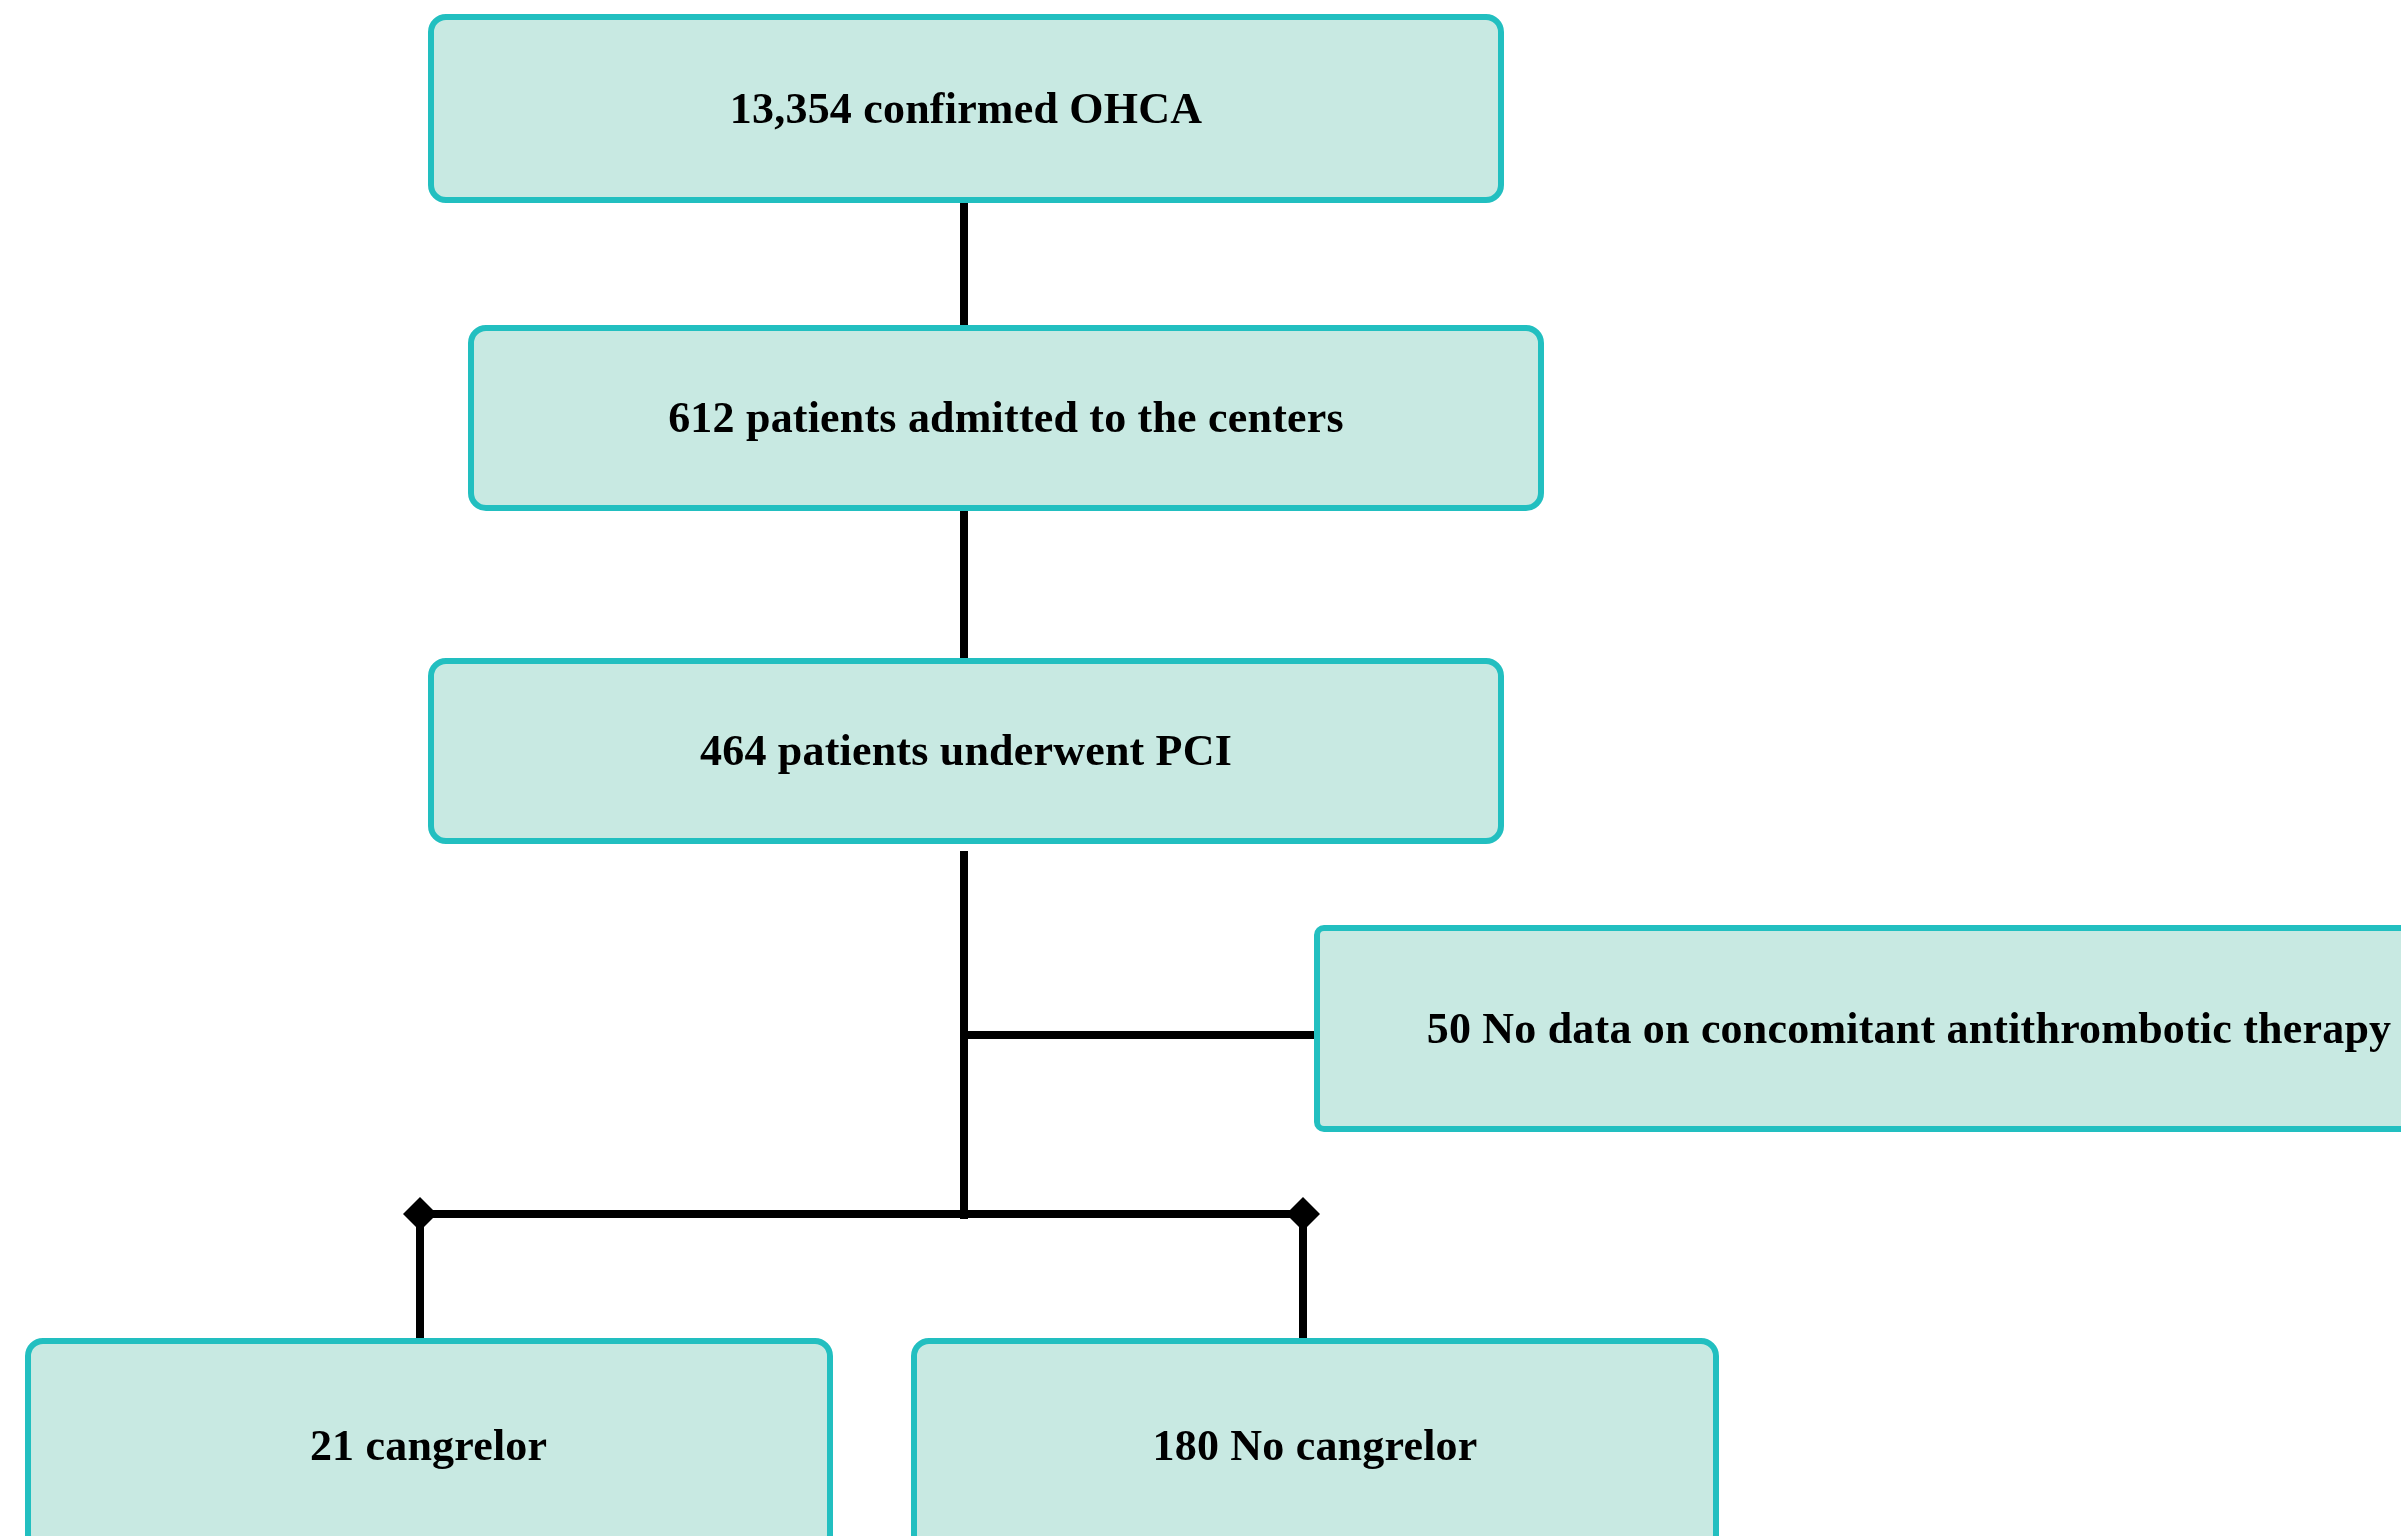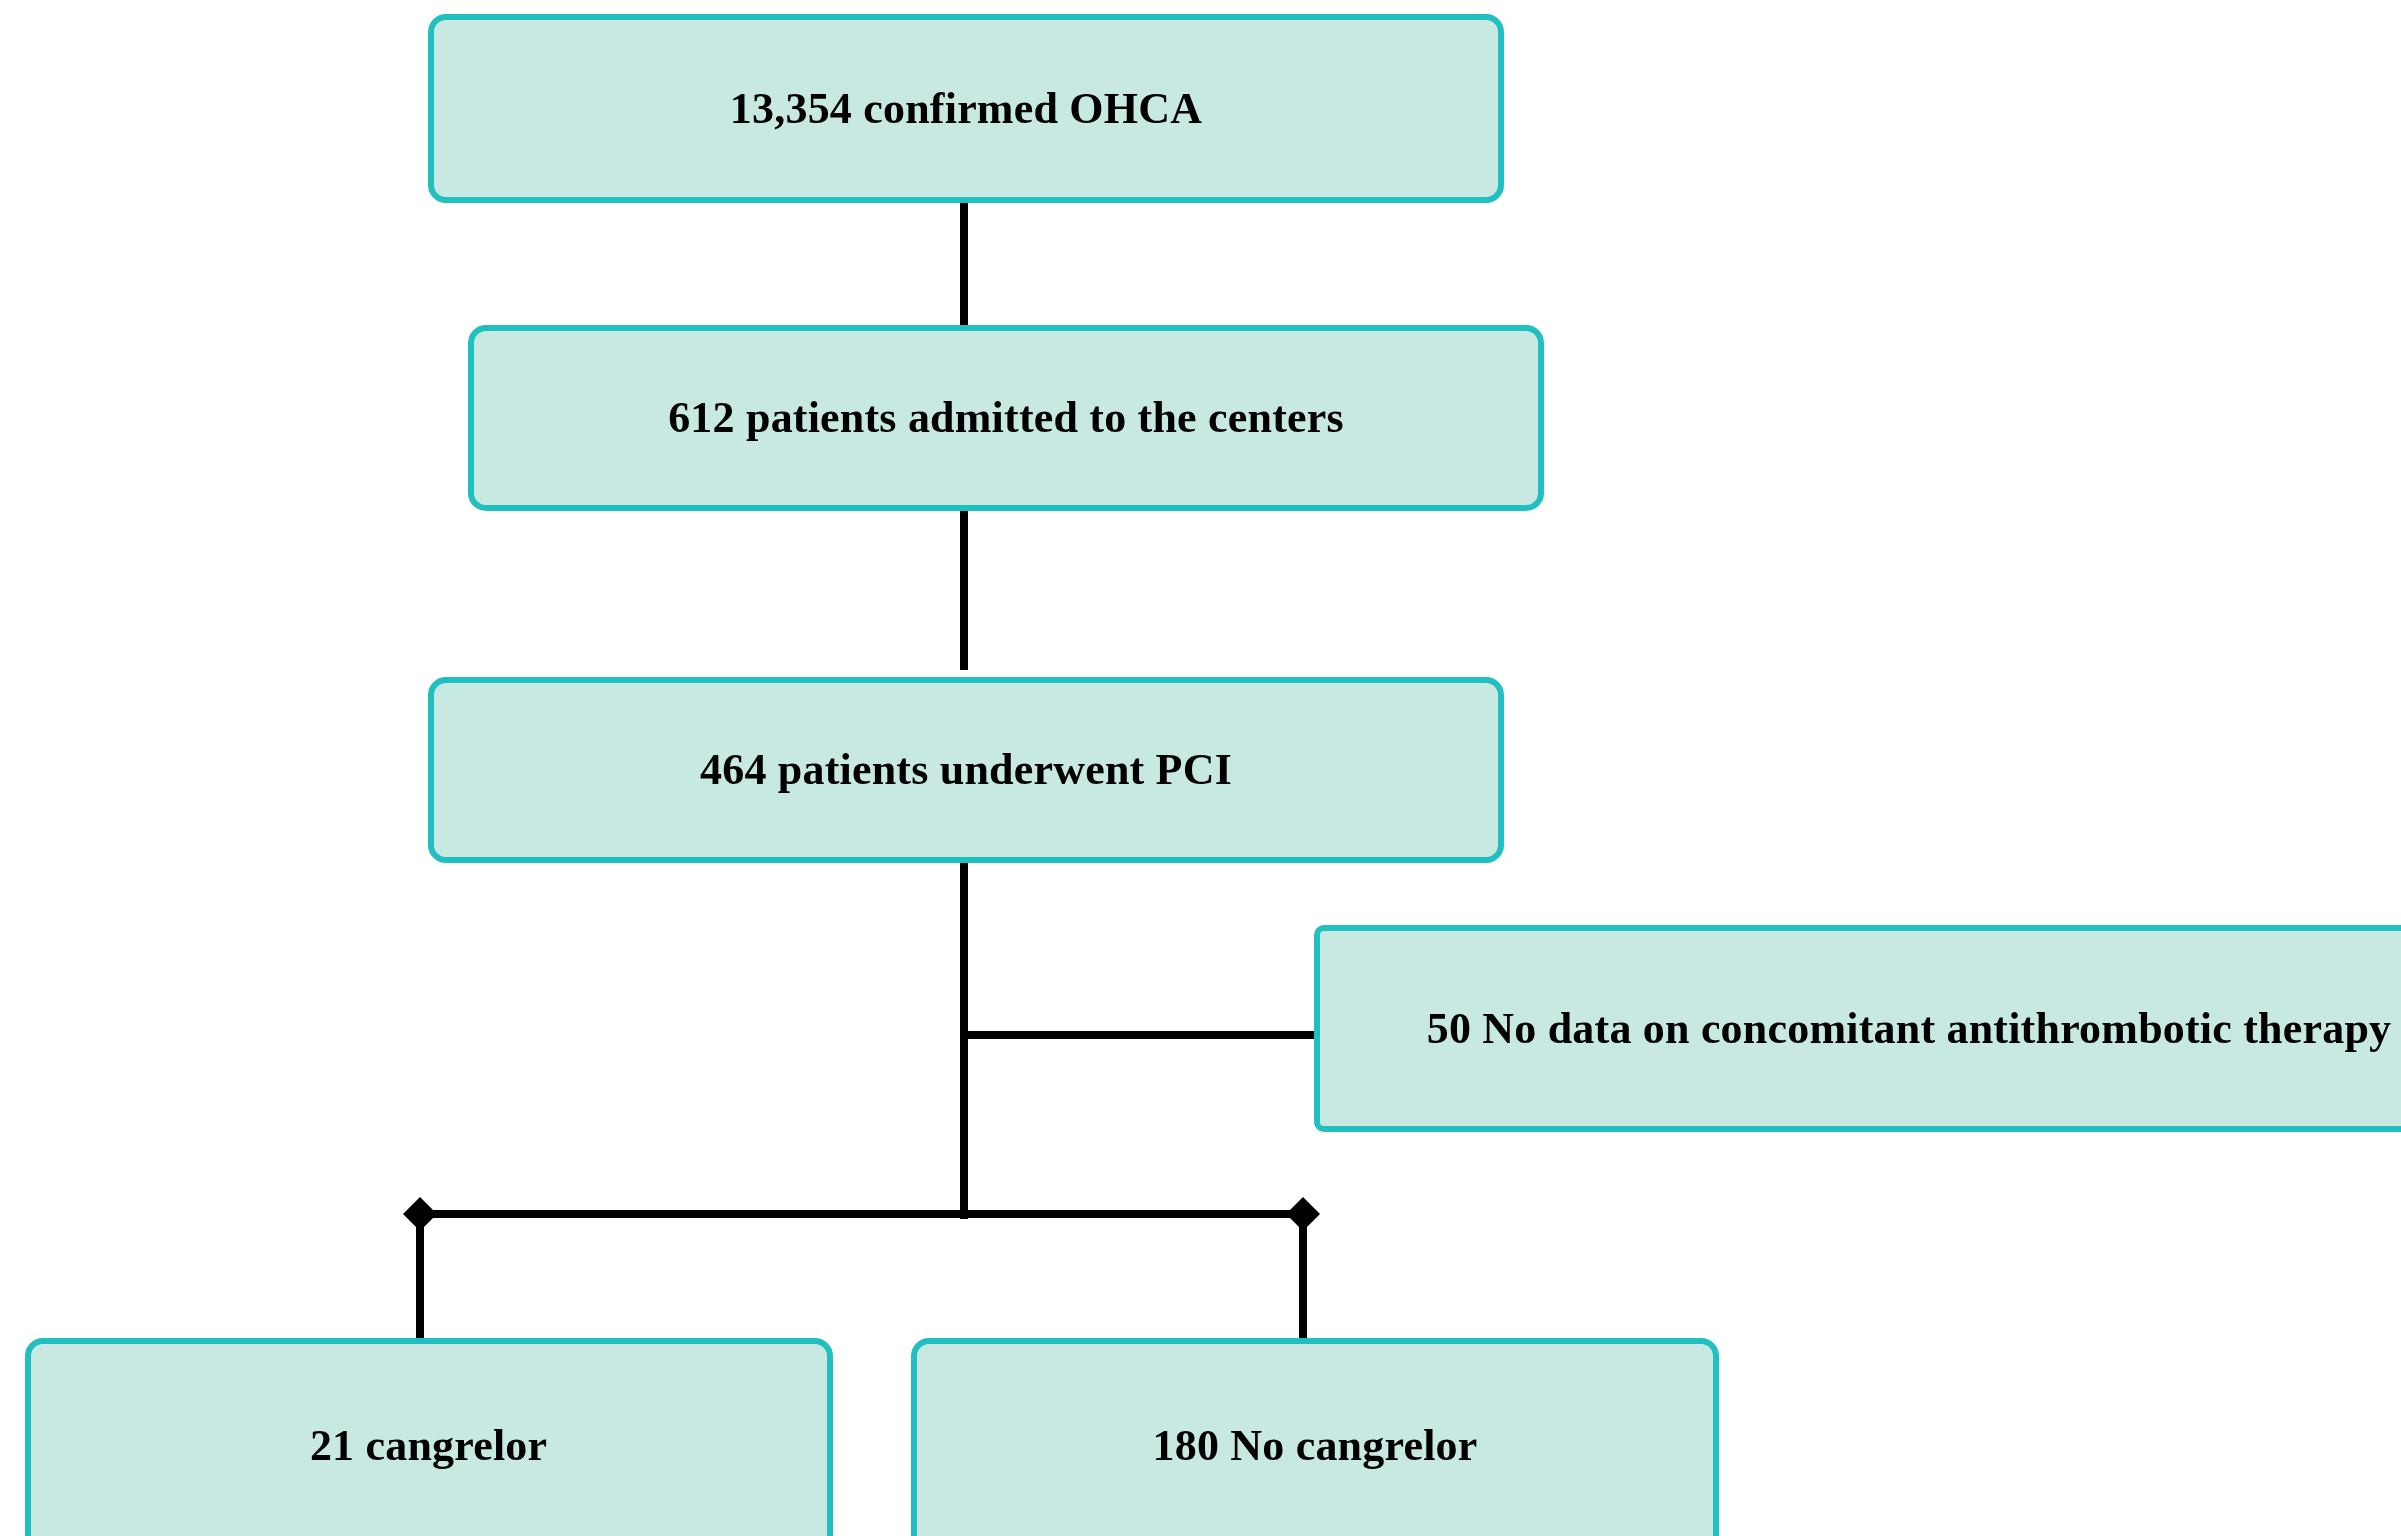--- a/index.html
+++ b/index.html
@@ -38,21 +38,21 @@
   }
 
   .node-label {
     display: block;
     width: 100%;
   }
 
   
   #node-ohca        { left: 428px;  top: 14px;   width: 1076px; height: 189px; }
   #node-admitted    { left: 428px;  top: 325px;  width: 1076px; height: 186px; margin-left: 40px; }
-  #node-pci         { left: 428px;  top: 677px;  width: 1076px; height: 186px; }
+  #node-pci         { left: 428px;  top: 658px;  width: 1076px; height: 186px; }
   #node-nodata      { left: 1314px; top: 925px; width: 1190px; height: 207px;
                       border-radius: 10px; justify-content: flex-end; }
   #node-cangrelor   { left: 24.6px;   top: 1338px; width: 808px;  height: 215px; }
   #node-nocangrelor { left: 911px; top: 1338px; width: 808px;  height: 215px; }
 
   
   .line {
     position: absolute;
     background: #000000;
     z-index: 2;

